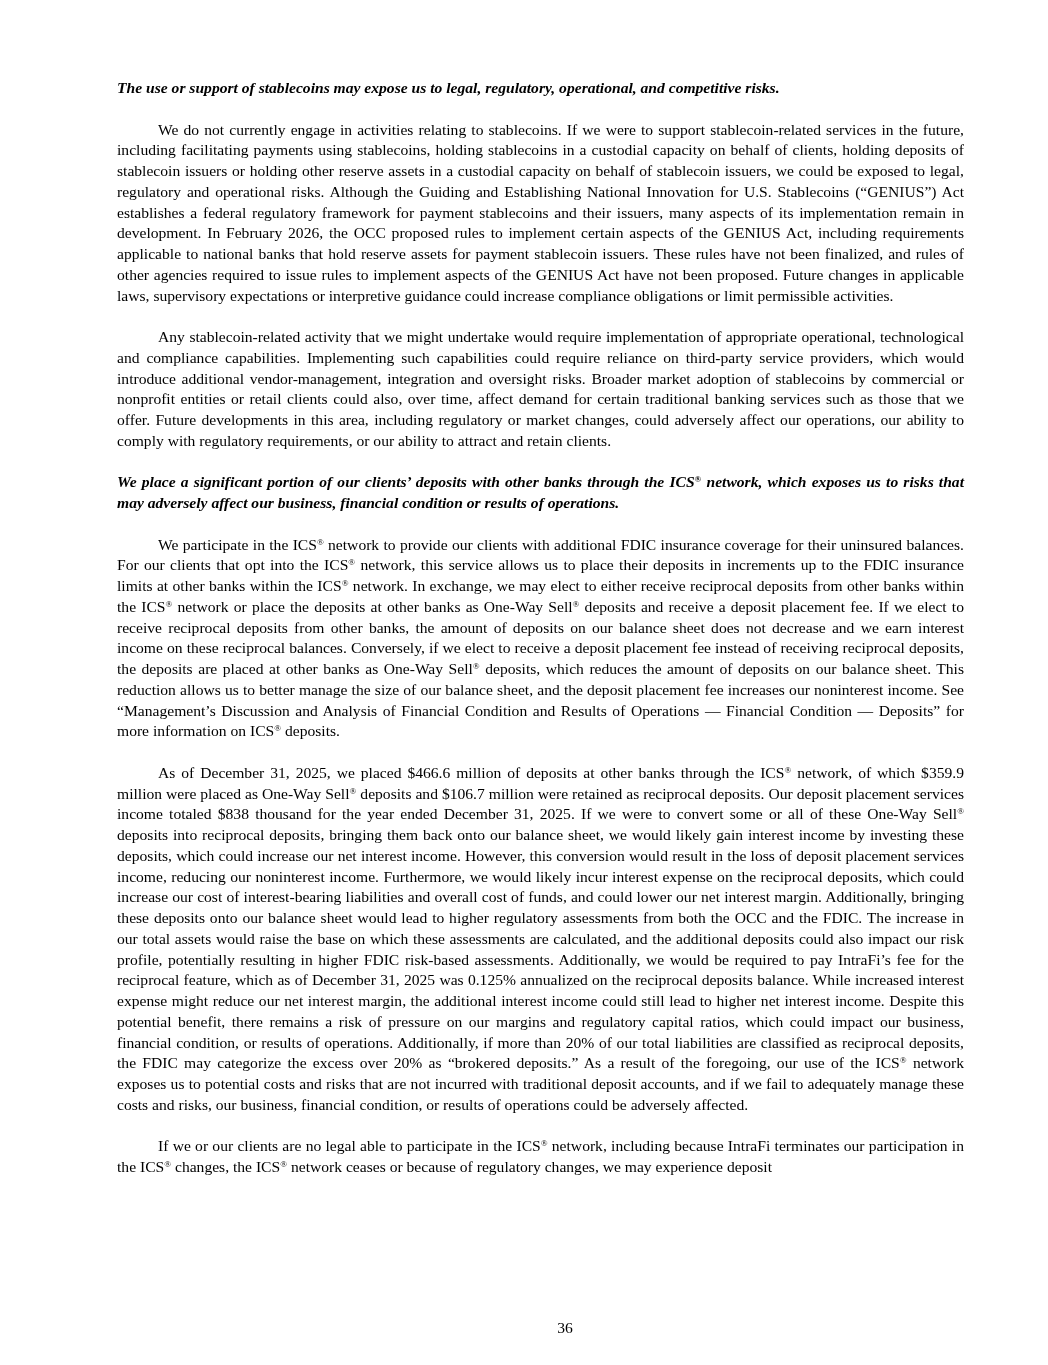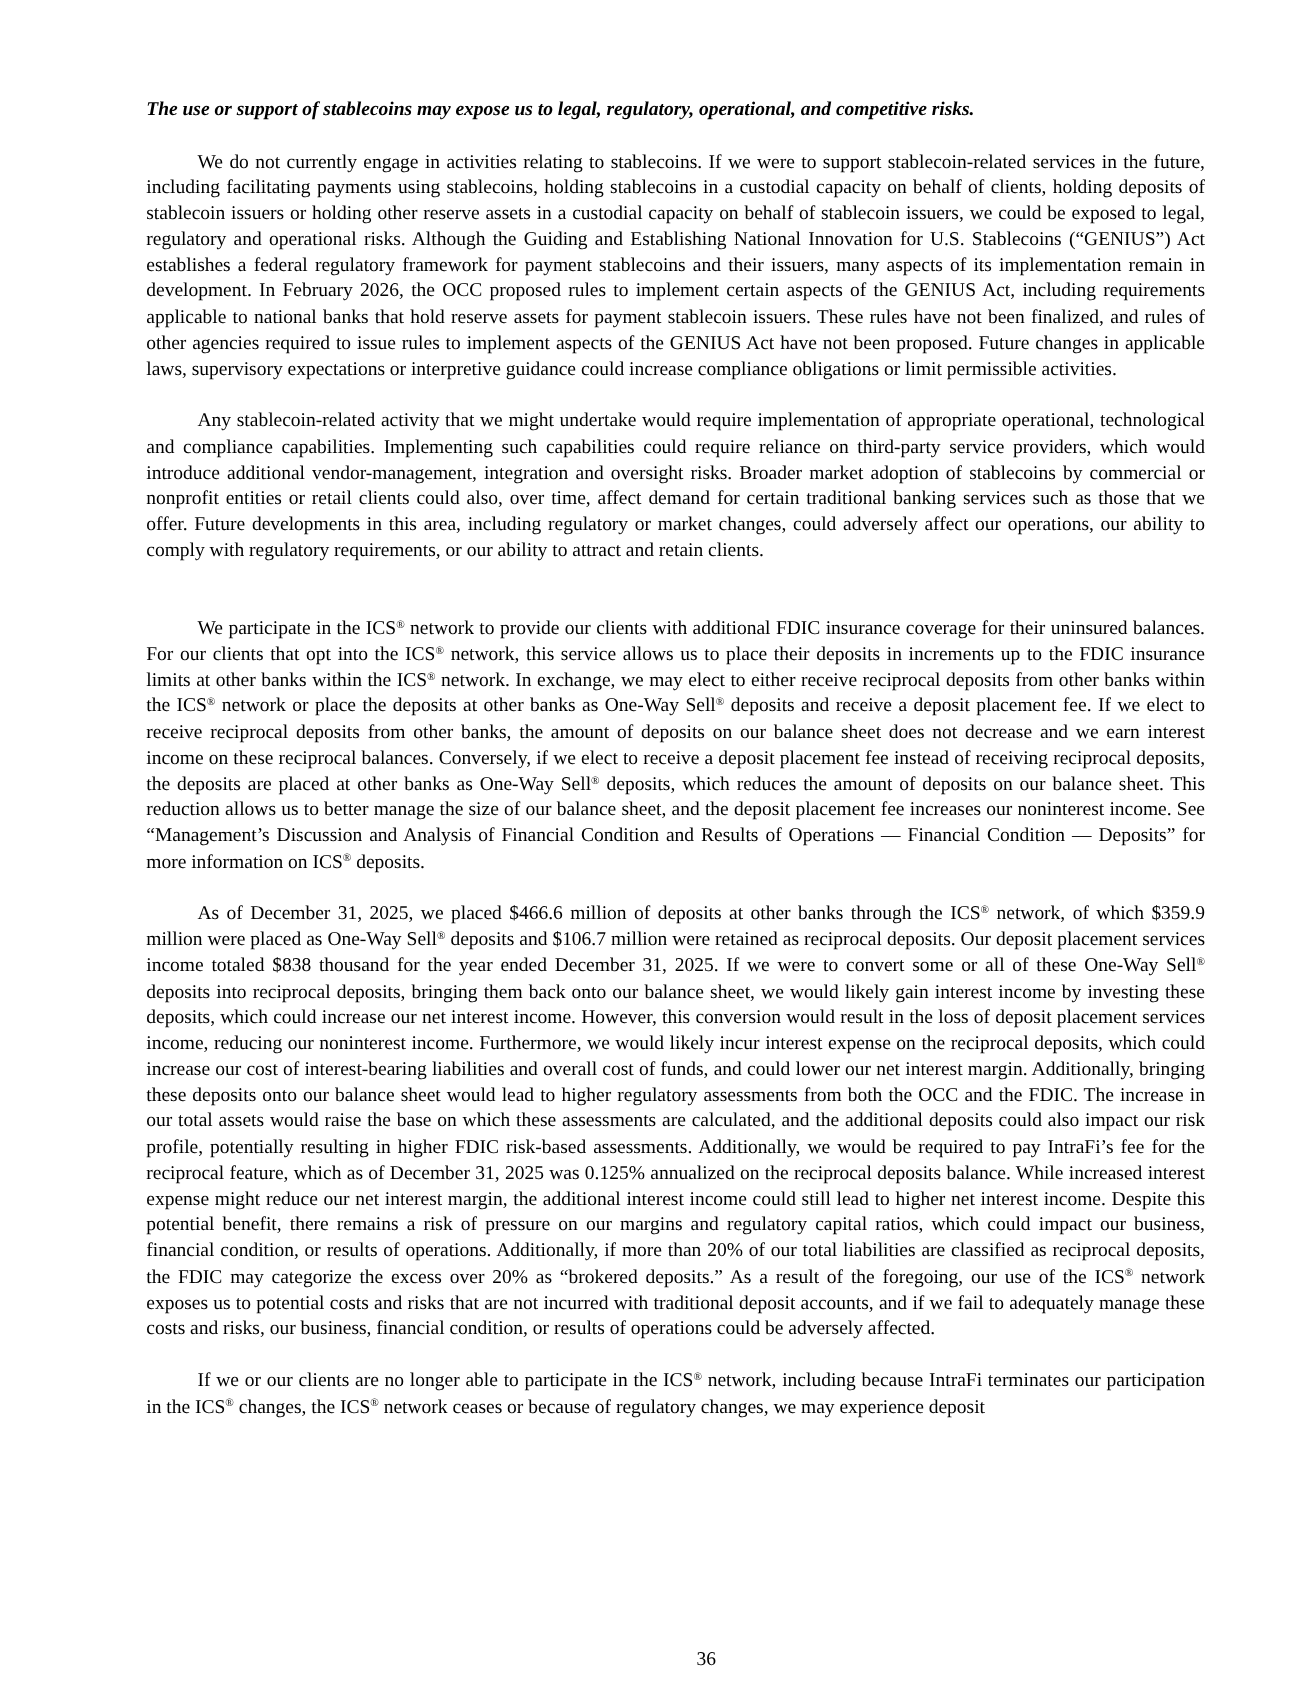--- a/index.html
+++ b/index.html
@@ -56,24 +56,25 @@
 
 <div class="page">
 
   <p class="heading">The use or support of stablecoins may expose us to legal, regulatory, operational, and competitive risks.</p>
   <div class="gap"></div>
   <p class="para">We do not currently engage in activities relating to stablecoins. If we were to support stablecoin-related services in the future, including facilitating payments using stablecoins, holding stablecoins in a custodial capacity on behalf of clients, holding deposits of stablecoin issuers or holding other reserve assets in a custodial capacity on behalf of stablecoin issuers, we could be exposed to legal, regulatory and operational risks. Although the Guiding and Establishing National Innovation for U.S. Stablecoins (“GENIUS”) Act establishes a federal regulatory framework for payment stablecoins and their issuers, many aspects of its implementation remain in development. In February 2026, the OCC proposed rules to implement certain aspects of the GENIUS Act, including requirements applicable to national banks that hold reserve assets for payment stablecoin issuers. These rules have not been finalized, and rules of other agencies required to issue rules to implement aspects of the GENIUS Act have not been proposed. Future changes in applicable laws, supervisory expectations or interpretive guidance could increase compliance obligations or limit permissible activities.</p>
   <div class="gap"></div>
   <p class="para">Any stablecoin-related activity that we might undertake would require implementation of appropriate operational, technological and compliance capabilities. Implementing such capabilities could require reliance on third-party service providers, which would introduce additional vendor-management, integration and oversight risks. Broader market adoption of stablecoins by commercial or nonprofit entities or retail clients could also, over time, affect demand for certain traditional banking services such as those that we offer. Future developments in this area, including regulatory or market changes, could adversely affect our operations, our ability to comply with regulatory requirements, or our ability to attract and retain clients.</p>
   <div class="gap"></div>
 
+  <p class="heading"><span>We place a significant portion of our clients’ deposits with other banks through the ICS</span><sup>®</sup><span> network, which exposes us to risks that may adversely affect our business, financial condition or results of operations.</span></p>
   <div class="gap"></div>
 
   <p class="para"><span>We participate in the ICS</span><sup>®</sup><span> network to provide our clients with additional FDIC insurance coverage for their uninsured balances. For our clients that opt into the ICS</span><sup>®</sup><span> network, this service allows us to place their deposits in increments up to the FDIC insurance limits at other banks within the ICS</span><sup>®</sup><span> network. In exchange, we may elect to either receive reciprocal deposits from other banks within the ICS</span><sup>®</sup><span> network or place the deposits at other banks as One-Way Sell</span><sup>®</sup><span> deposits and receive a deposit placement fee. If we elect to receive reciprocal deposits from other banks, the amount of deposits on our balance sheet does not decrease and we earn interest income on these reciprocal balances. Conversely, if we elect to receive a deposit placement fee instead of receiving reciprocal deposits, the deposits are placed at other banks as One-Way Sell</span><sup>®</sup><span> deposits, which reduces the amount of deposits on our balance sheet. This reduction allows us to better manage the size of our balance sheet, and the deposit placement fee increases our noninterest income. See “Management’s Discussion and Analysis of Financial Condition and Results of Operations — Financial Condition — Deposits” for more information on ICS</span><sup>®</sup><span> deposits.</span></p>
   <div class="gap"></div>
 
   <p class="para"><span>As of December 31, 2025, we placed $466.6 million of deposits at other banks through the ICS</span><sup>®</sup><span> network, of which $359.9 million were placed as One-Way Sell</span><sup>®</sup><span> deposits and $106.7 million were retained as reciprocal deposits. Our deposit placement services income totaled $838 thousand for the year ended December 31, 2025. If we were to convert some or all of these One-Way Sell</span><sup>®</sup><span> deposits into reciprocal deposits, bringing them back onto our balance sheet, we would likely gain interest income by investing these deposits, which could increase our net interest income. However, this conversion would result in the loss of deposit placement services income, reducing our noninterest income. Furthermore, we would likely incur interest expense on the reciprocal deposits, which could increase our cost of interest-bearing liabilities and overall cost of funds, and could lower our net interest margin. Additionally, bringing these deposits onto our balance sheet would lead to higher regulatory assessments from both the OCC and the FDIC. The increase in our total assets would raise the base on which these assessments are calculated, and the additional deposits could also impact our risk profile, potentially resulting in higher FDIC risk-based assessments. Additionally, we would be required to pay IntraFi’s fee for the reciprocal feature, which as of December 31, 2025 was 0.125% annualized on the reciprocal deposits balance. While increased interest expense might reduce our net interest margin, the additional interest income could still lead to higher net interest income. Despite this potential benefit, there remains a risk of pressure on our margins and regulatory capital ratios, which could impact our business, financial condition, or results of operations. Additionally, if more than 20% of our total liabilities are classified as reciprocal deposits, the FDIC may categorize the excess over 20% as “brokered deposits.” As a result of the foregoing, our use of the ICS</span><sup>®</sup><span> network exposes us to potential costs and risks that are not incurred with traditional deposit accounts, and if we fail to adequately manage these costs and risks, our business, financial condition, or results of operations could be adversely affected.</span></p>
   <div class="gap"></div>
 
-  <p class="para"><span>If we or our clients are no longer able to participate in the ICS</span><sup>®</sup><span> network, including because IntraFi terminates our participation in the ICS</span><sup>®</sup><span> changes, the ICS</span><sup>®</sup><span> network ceases or because of regulatory changes, we may experience deposit</span></p>
+  <p class="para"><span>If we or our clients are no legal able to participate in the ICS</span><sup>®</sup><span> network, including because IntraFi terminates our participation in the ICS</span><sup>®</sup><span> changes, the ICS</span><sup>®</sup><span> network ceases or because of regulatory changes, we may experience deposit</span></p>
 </div>
 
 <div class="page-number">36</div>
 
 </body></html>

